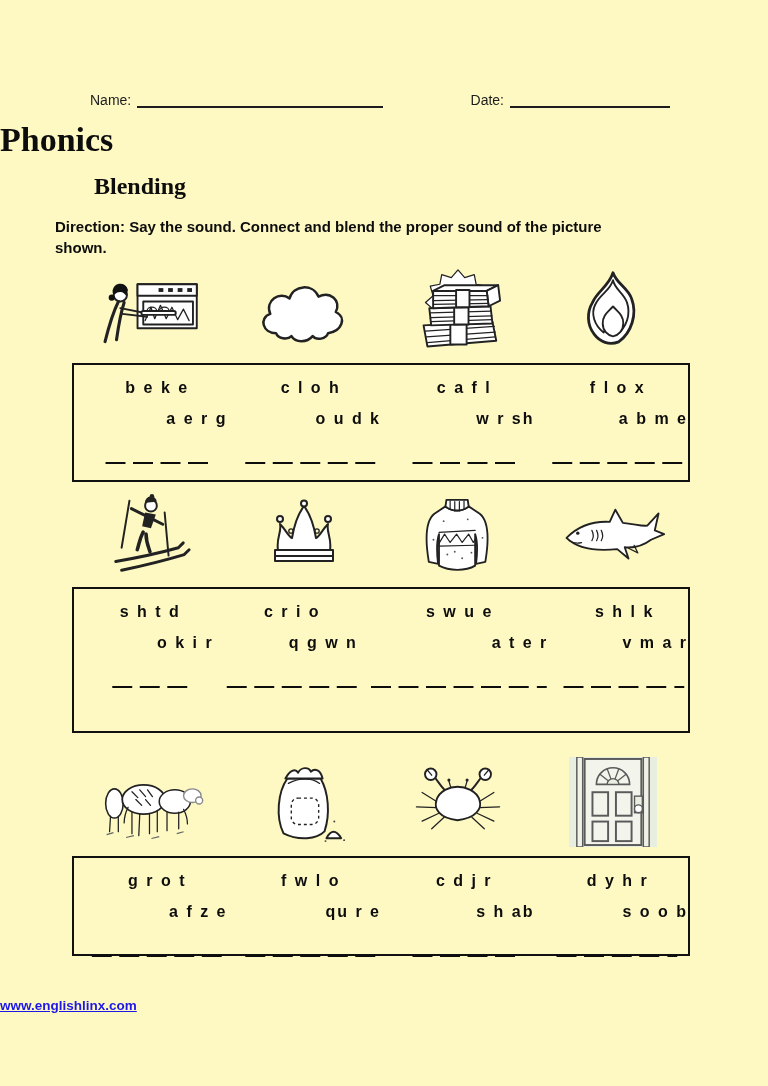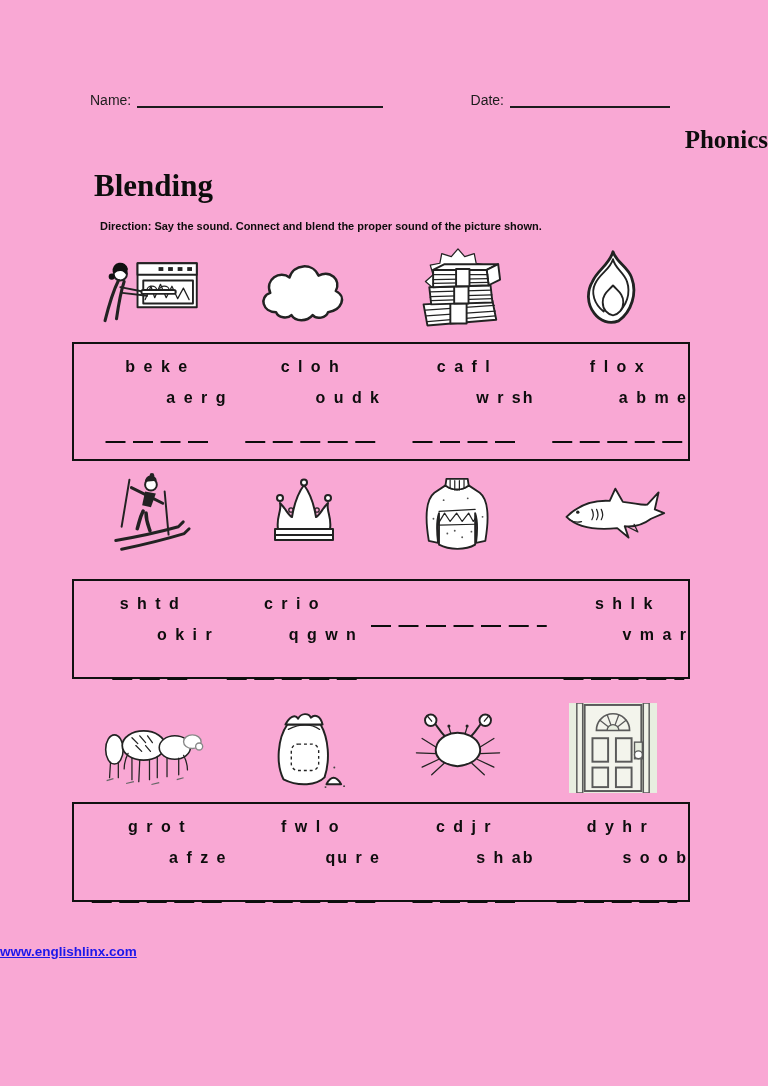--- a/index.html
+++ b/index.html
@@ -1,50 +1,50 @@
 <!DOCTYPE html>
 <html><head>
 <meta charset="utf-8">
 <style>
   html,body{margin:0;padding:0;background:#fff;}
   .page{
     position:relative;
     width:768px;height:1086px;
-    background:#f9a8d4;
+    background:#fef9c3;
     font-family:"Liberation Sans", sans-serif;
     color:#111;
     overflow:hidden;
     box-sizing:border-box;
   }
   
   .head-row{
     display:flex;justify-content:space-between;
     padding:93px 98px 0 90px;
     font-size:14px;color:#1c1c1c;
   }
   .field{display:flex;align-items:flex-end;gap:6px;}
   .field-label{line-height:15px;}
   .blank-line{display:inline-block;border-bottom:2px solid #1c1c1c;height:13px;}
   .name-line{width:246px;}
   .date-line{width:160px;}
 
   
   .title{
-    margin:16px 0 12px 0;text-align:right;
+    margin:16px 0 12px 0;text-align:left;
     font-family:"Liberation Serif", serif;
-    font-size:25px;font-weight:700;color:#0d0d0d;line-height:32px;
+    font-size:34px;font-weight:700;color:#0d0d0d;line-height:32px;
   }
   .subtitle{
     margin:15px 0 0 94px;
     font-family:"Liberation Serif", serif;
-    font-size:31px;font-weight:700;color:#0d0d0d;line-height:30px;
+    font-size:24px;font-weight:700;color:#0d0d0d;line-height:30px;
   }
   .direction{
-    margin:15px 90px 0 100px;
-    font-size:11px;font-weight:700;color:#0d0d0d;line-height:21px;
+    margin:15px 90px 0 55px;
+    font-size:15px;font-weight:700;color:#0d0d0d;line-height:21px;
     max-width:600px;
   }
 
   
   .pics-row{
     margin-left:72px;width:618px;
     display:grid;grid-template-columns:repeat(4,1fr);
     align-items:center;justify-items:center;
   }
   .pics-1{margin-top:10px;height:88px;}
@@ -53,21 +53,21 @@
   .pic-wrap{display:flex;align-items:center;justify-content:center;}
 
   
   .letter-box{
     margin-left:72px;width:618px;box-sizing:border-box;
     border:2px solid #111;
     display:grid;grid-template-columns:repeat(4,1fr);
     padding-top:11px;
   }
   .box-1{margin-top:7px;height:119px;}
-  .box-2{margin-top:18px;height:100px;}
+  .box-2{margin-top:5px;height:146px;}
   .box-3{margin-top:7px;height:100px;}
   .cell{text-align:center;padding-left:13px;}
   .letters{
     font-size:16px;font-weight:700;color:#0d0d0d;
     letter-spacing:2px;line-height:20px;white-space:nowrap;
   }
   .letters.top{margin-top:2px;}
   .letters.bottom{margin-top:11px;text-align:right;}
   .dashes{
     margin-top:20px;
@@ -243,20 +243,22 @@
       <div class="letters top">s h t d</div>
       <div class="letters bottom">o k i r</div>
       <div class="dashes">— — —</div>
     </div>
     <div class="cell">
       <div class="letters top">c r i o</div>
       <div class="letters bottom">q g w n</div>
       <div class="dashes">— — — — —</div>
     </div>
     <div class="cell">
+      <div class="letters top">s w u e</div>
+      <div class="letters bottom">a t e r</div>
       <div class="dashes">— — — — — — –</div>
     </div>
     <div class="cell">
       <div class="letters top">s h l k</div>
       <div class="letters bottom">v m a r</div>
       <div class="dashes">— — — — –</div>
     </div>
   </div>
 
   <div class="pics-row pics-3">

